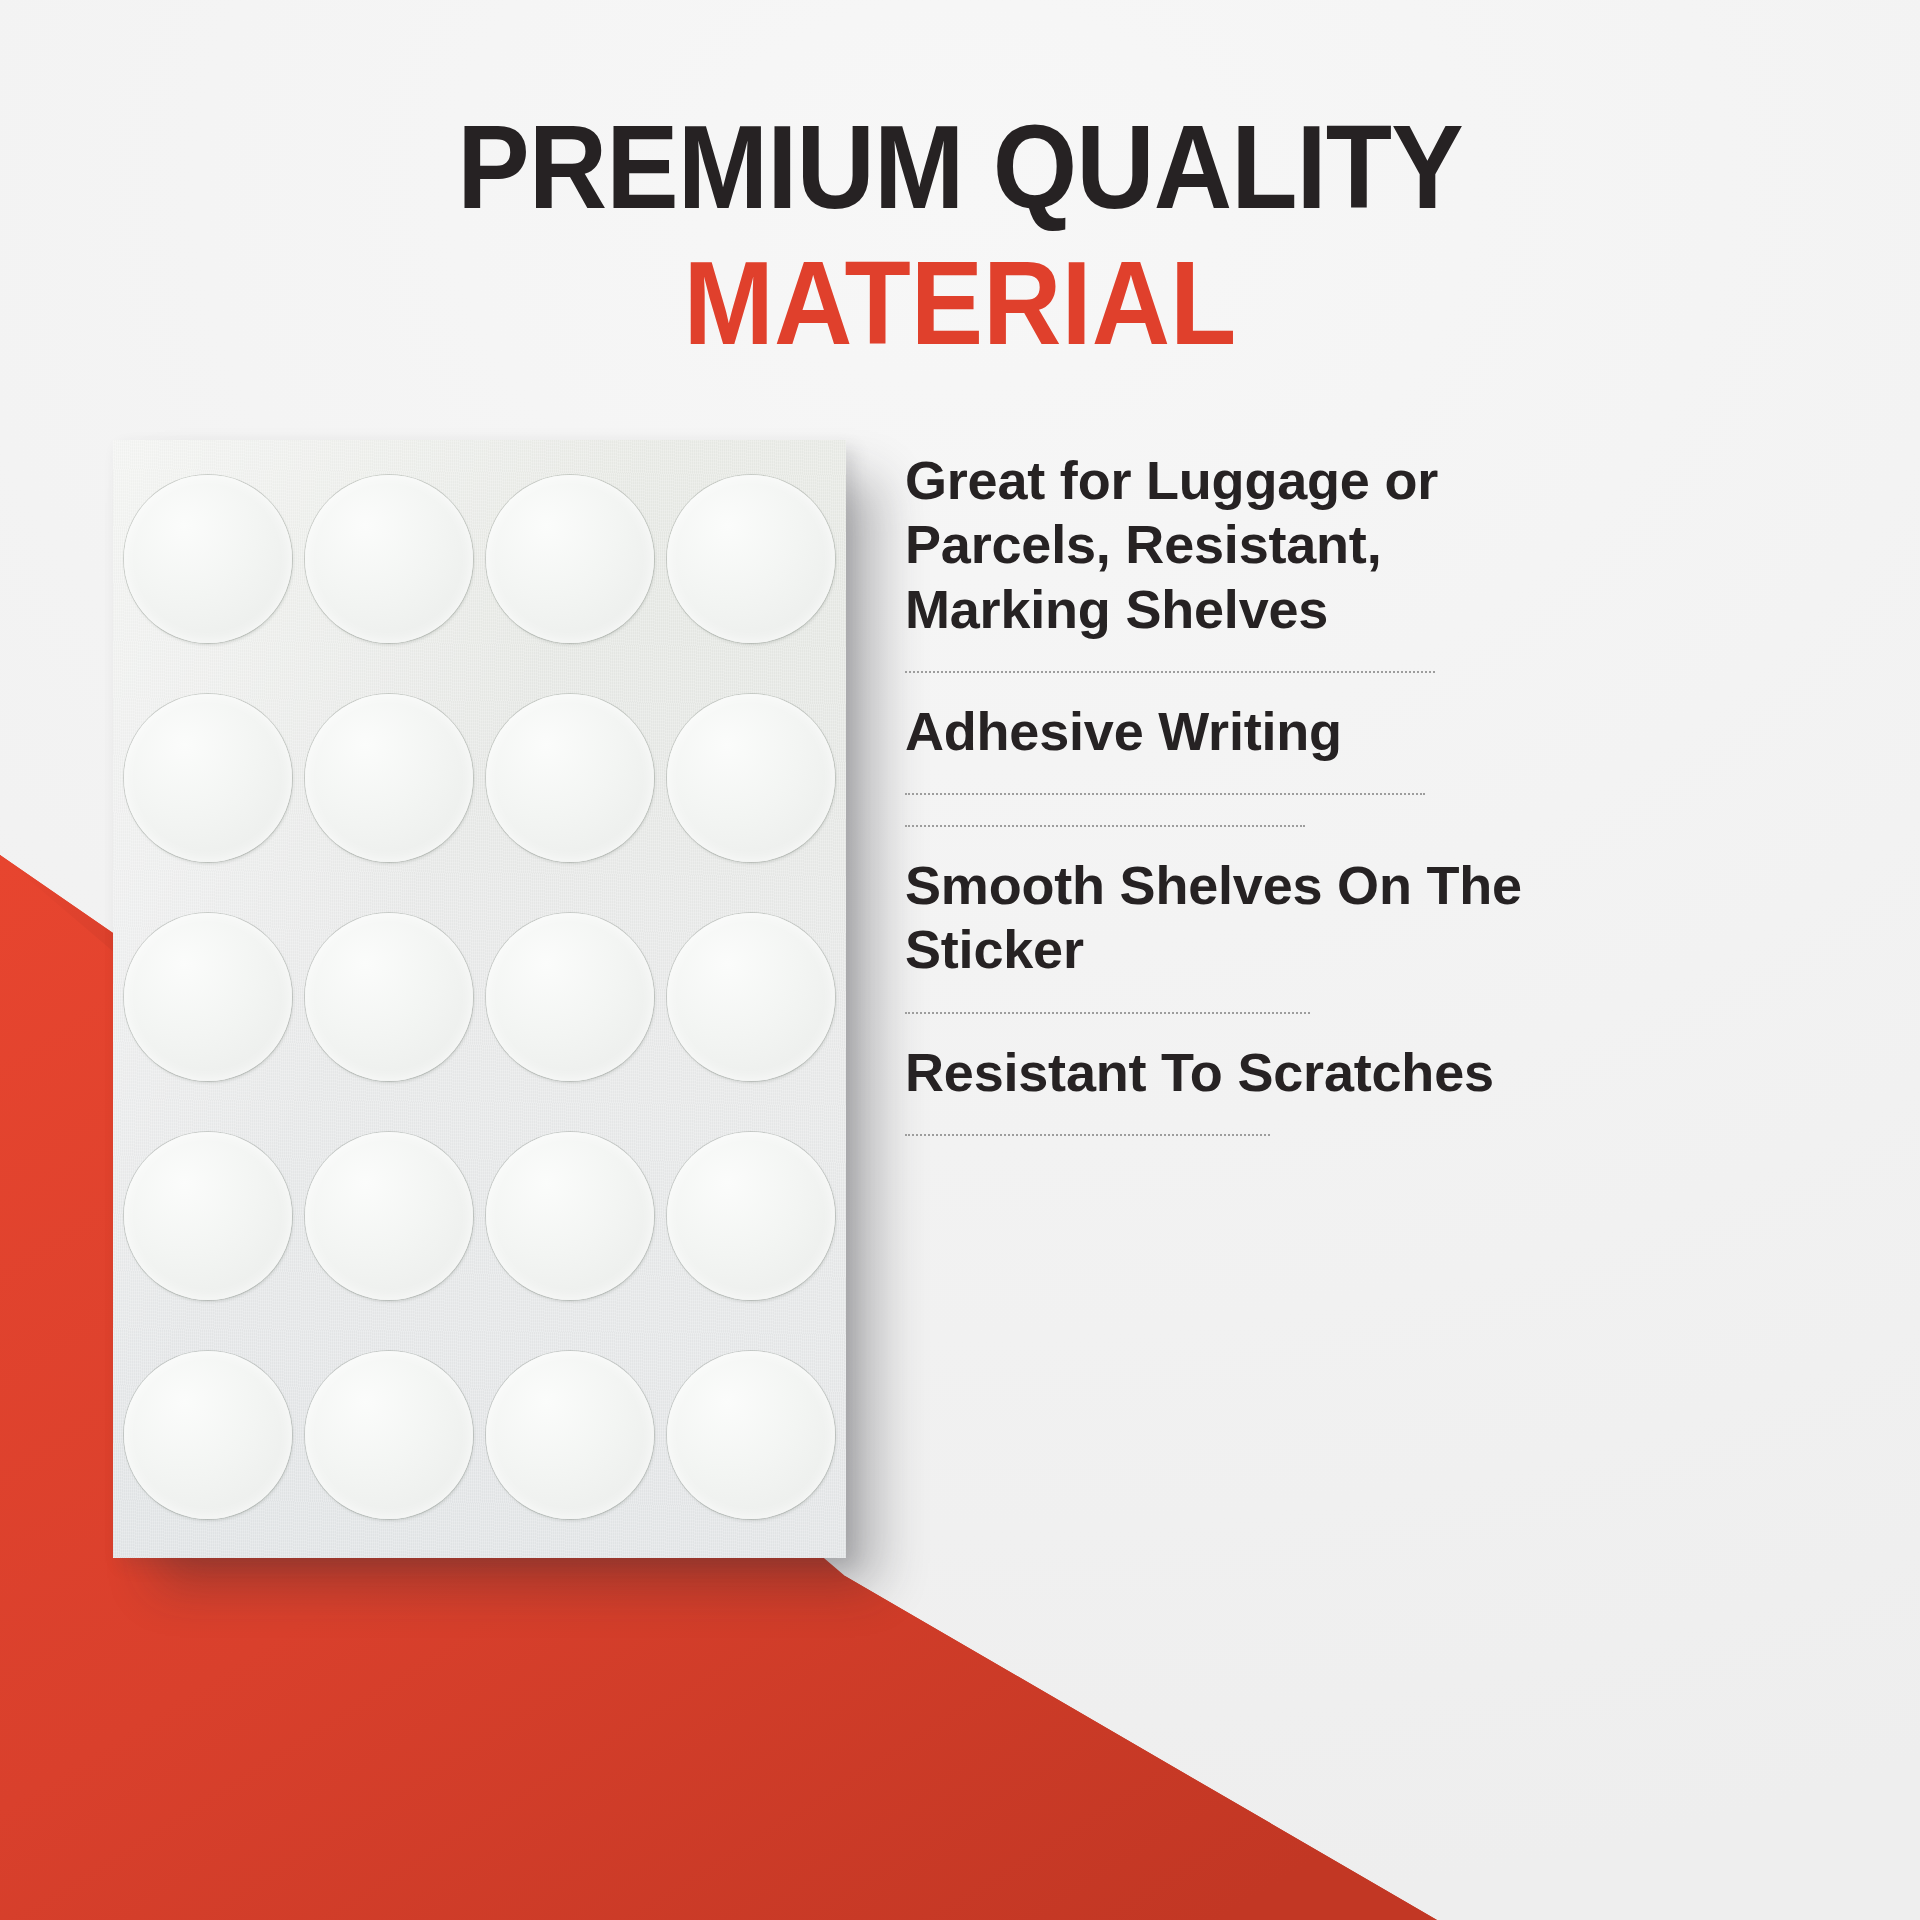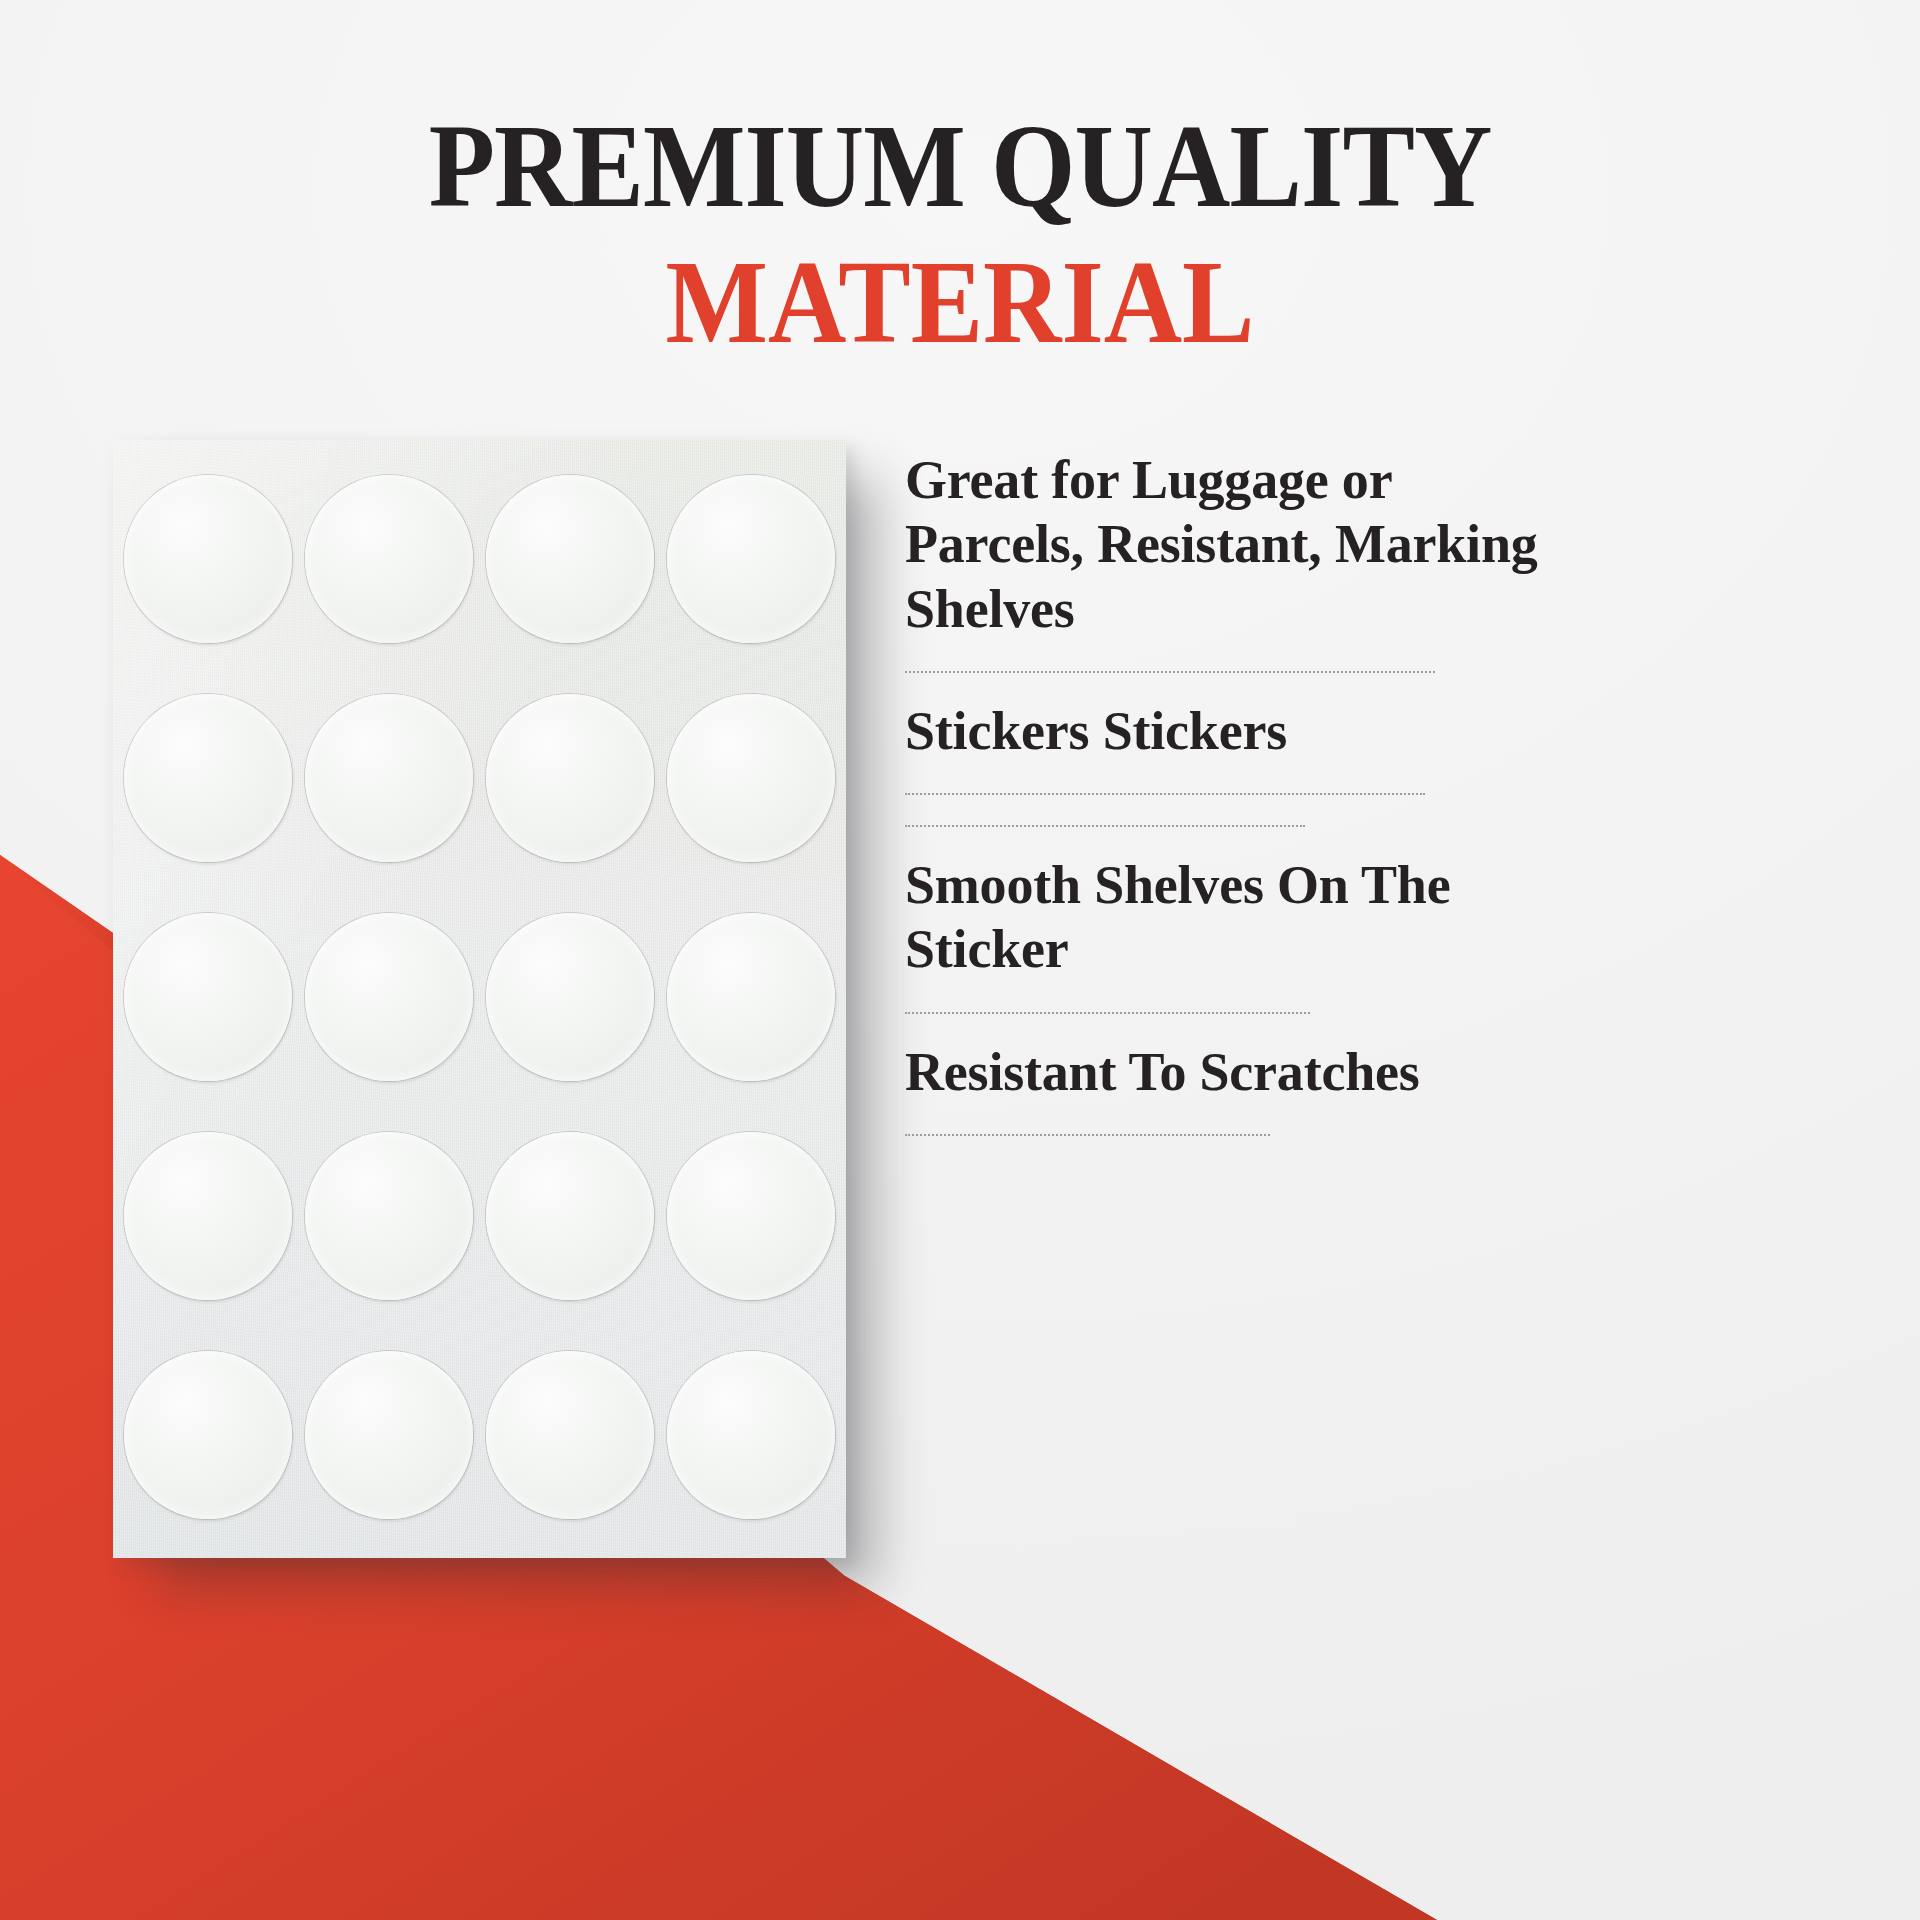--- a/index.html
+++ b/index.html
@@ -8,21 +8,21 @@
     padding: 0;
     background: #ffffff;
   }
   * { box-sizing: border-box; }
 
   #poster {
     position: relative;
     width: 1920px;
     height: 1920px;
     overflow: hidden;
-    font-family: Liberation Serif, serif;
+    font-family: Liberation Sans, sans-serif;
     background:
       radial-gradient(ellipse 120% 90% at 50% 10%, #f7f7f7 0%, #f2f2f2 55%, #eeeeee 100%);
   }
 
   
   .red-shape {
     position: absolute;
     left: 0;
     top: 0;
     width: 1920px;
@@ -236,21 +236,21 @@
           <div class="sticker-dot"></div>
         </div>
     </div>
   </div>
 
   <div class="features">
 
     <div class="feature-item">Great for Luggage or Parcels, Resistant, Marking Shelves</div>
     <div class="divider d1 gap-top gap-bot"></div>
 
-    <div class="feature-item">Stickers Stickers</div>
+    <div class="feature-item">Adhesive Writing</div>
     <div class="divider d2 gap-top gap-bot"></div>
 
     <div class="divider d3 gap-top gap-bot"></div>
 
     <div class="feature-item">Smooth Shelves On The Sticker</div>
     <div class="divider d4 gap-top gap-bot"></div>
 
     <div class="feature-item">Resistant To Scratches</div>
     <div class="divider d5 gap-top"></div>
 

